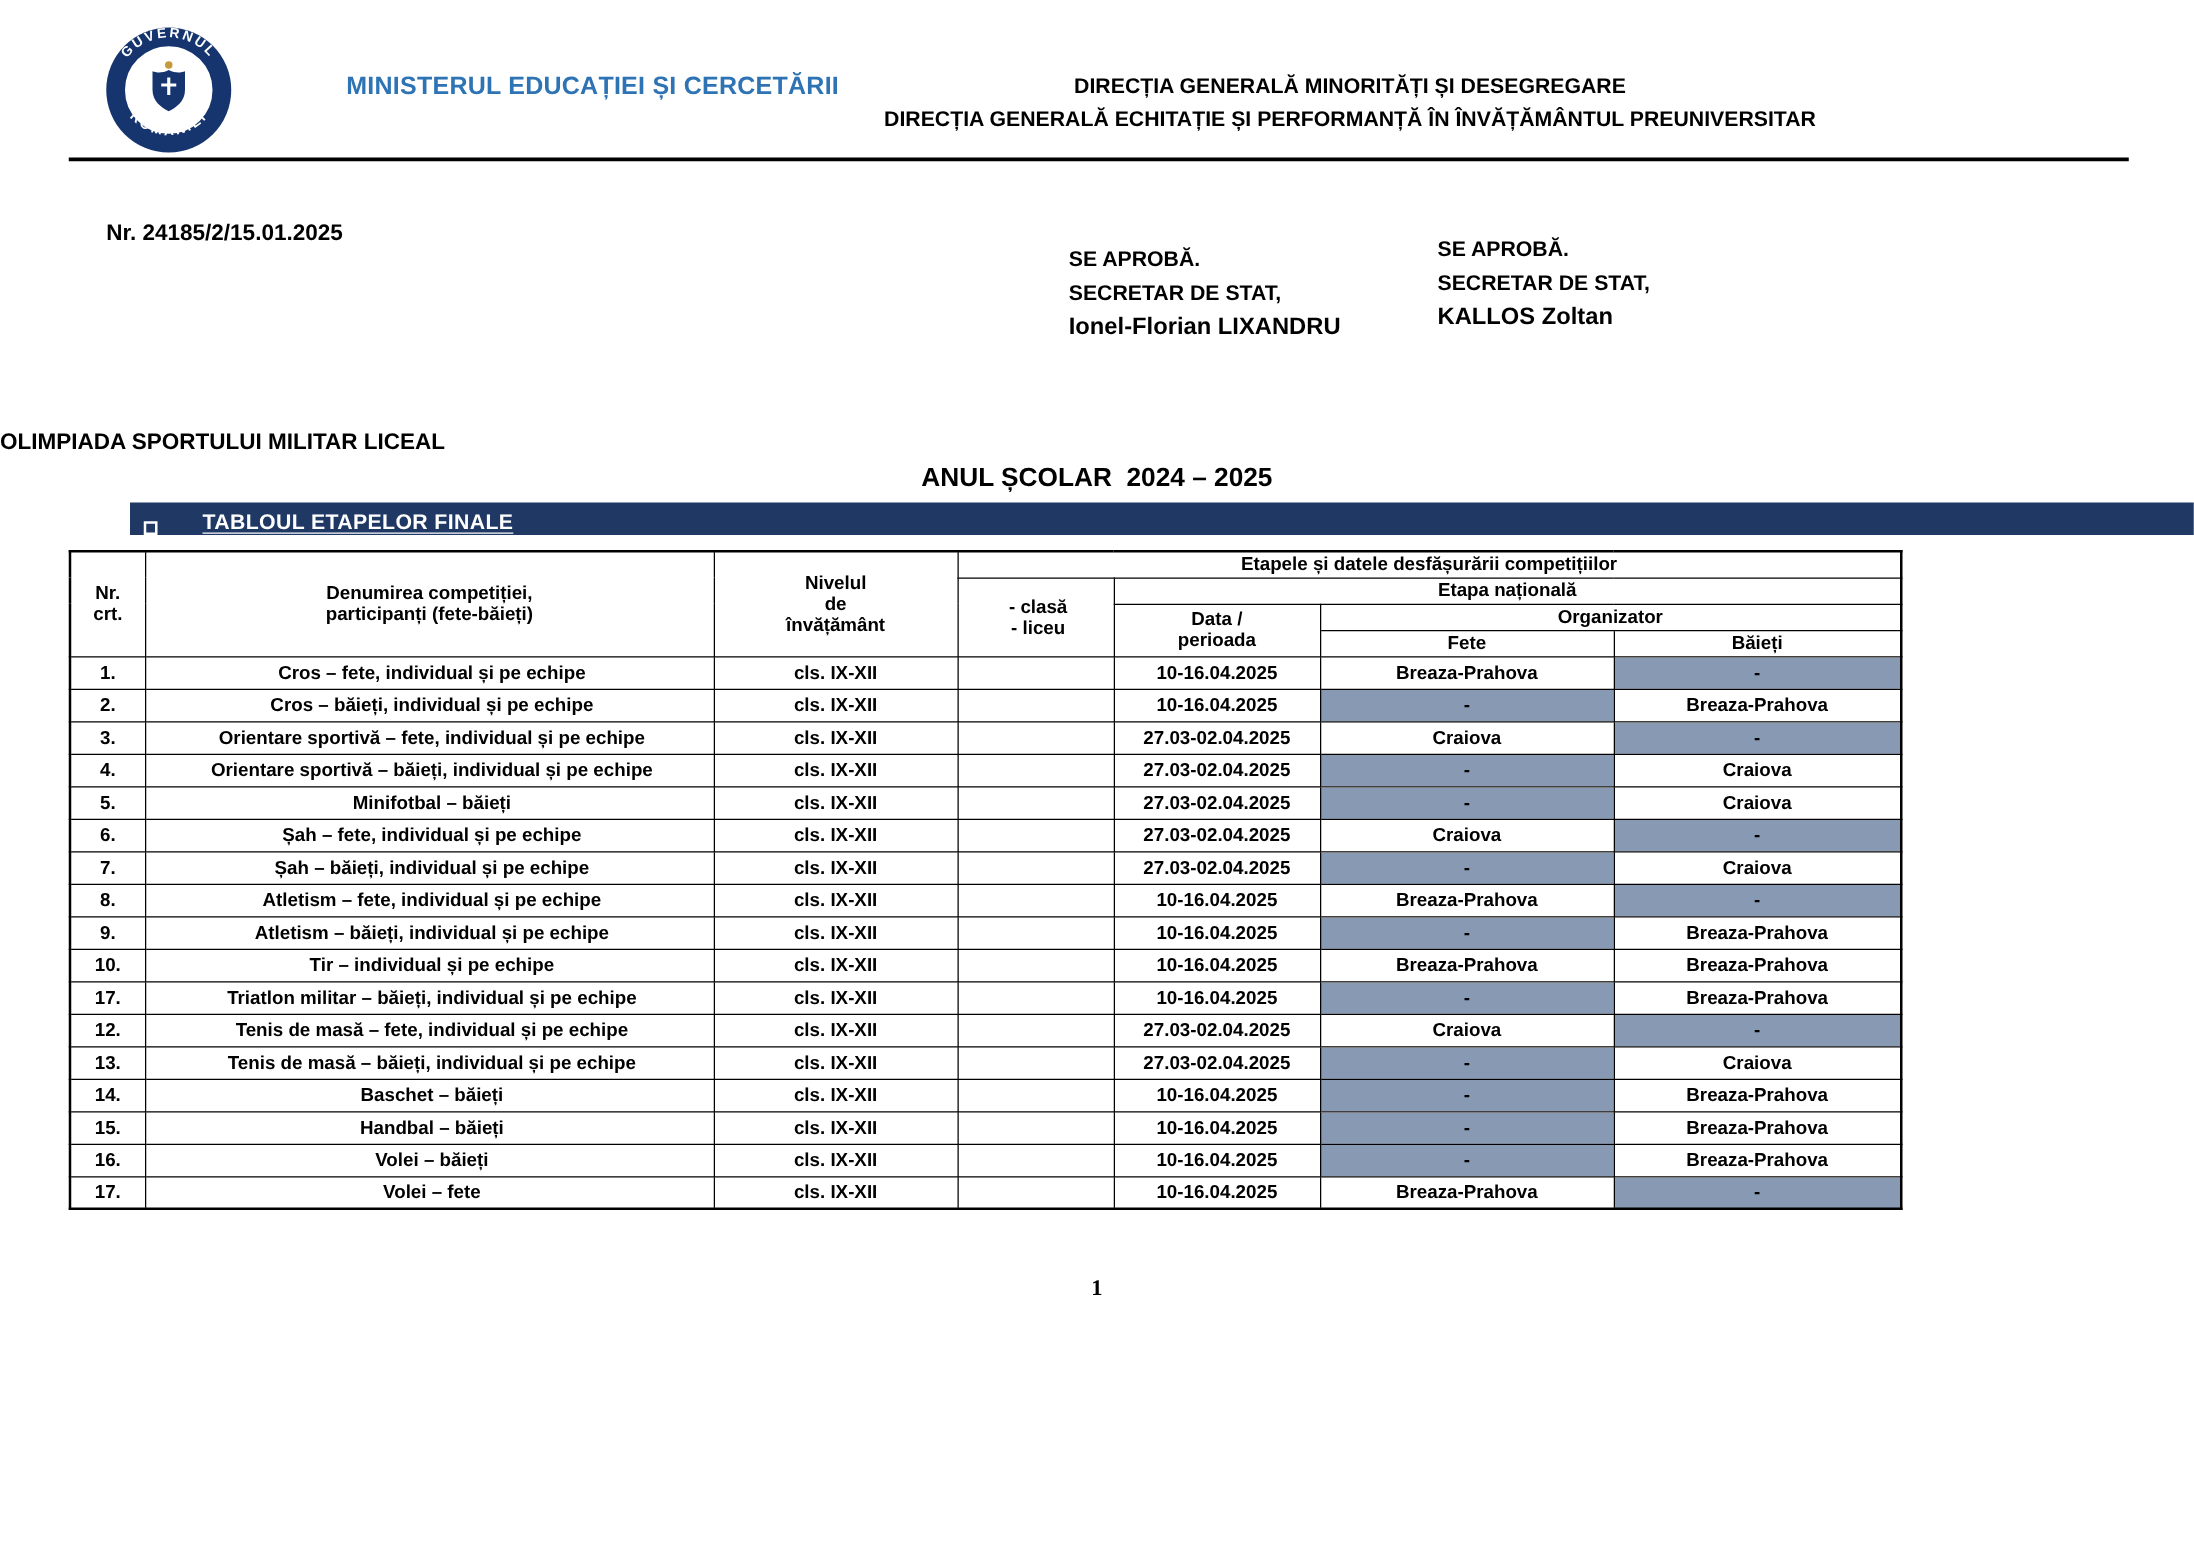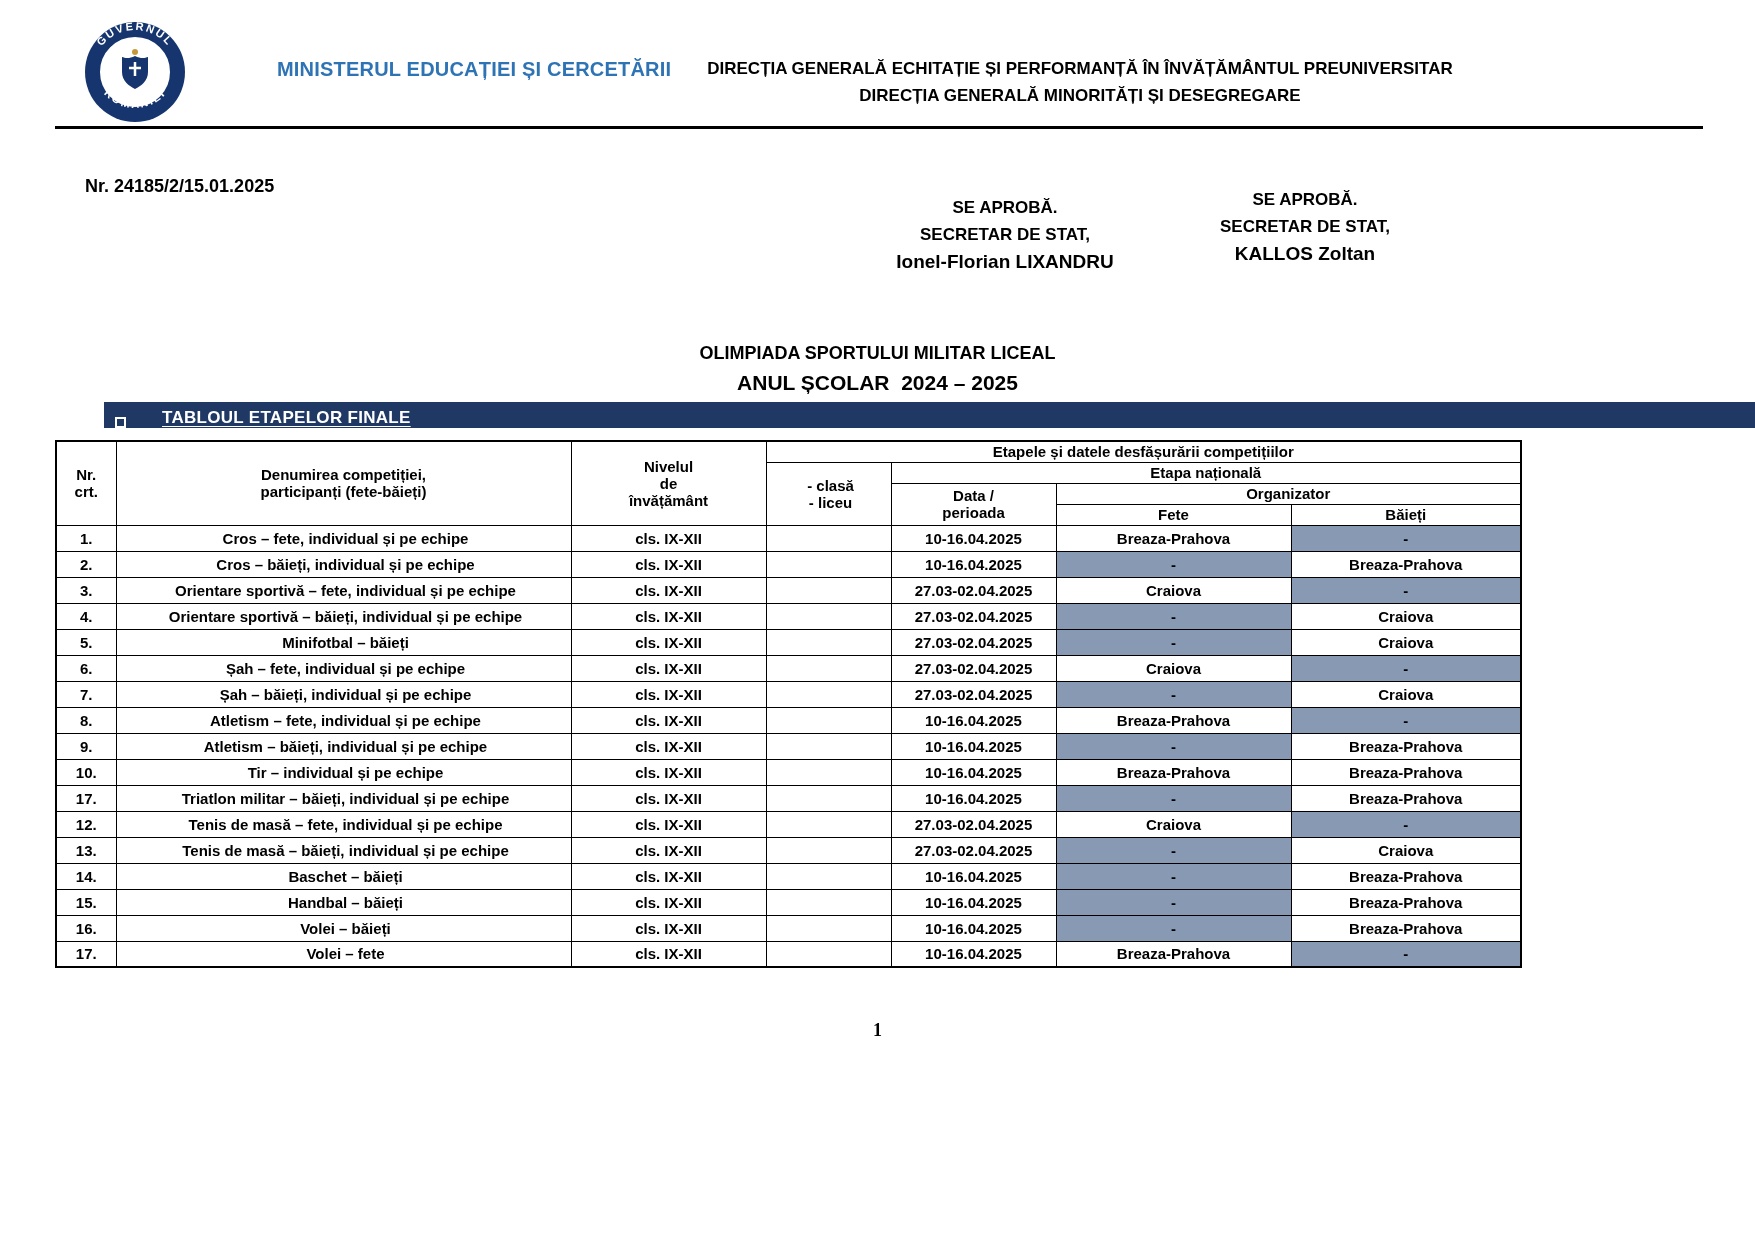--- a/index.html
+++ b/index.html
@@ -25,26 +25,26 @@
   }
   .directorate {
     left:615px; top:55px; width:930px;
     text-align:center; font-size:17px; font-weight:bold;
     line-height:27px;
   }
   .rule { left:55px; top:126px; width:1648px; height:3px; background:#000; }
 
   .doc-number { left:55px; top:176px; font-size:18px; font-weight:bold;margin-left:30px; }
 
-  .approval { text-align:center; font-weight:bold; font-size:17px; line-height:27px; }
+  .approval { text-align:left; font-weight:bold; font-size:17px; line-height:27px; }
   .approval .signer-name { font-size:19px; }
   .approval-1 { left:855px; top:194px; width:300px; }
   .approval-2 { left:1150px; top:186px; width:310px; }
 
-  .doc-title { left:0; top:343px; width:1755px; text-align:center; font-size:18px; font-weight:bold; }
+  .doc-title { left:0; top:343px; width:1755px; text-align:left; font-size:18px; font-weight:bold; }
   .doc-subtitle { left:0; top:371px; width:1755px; text-align:center; font-size:21px; font-weight:bold; white-space:pre; }
 
   
   .section-bar {
     left:104px; top:402px; width:1692px; height:26px;
     background:var(--navy,#1F3864);
     display:flex; align-items:flex-end;
   }
   .section-bar .square {
     width:11px; height:11px; border:2px solid #fff;
@@ -106,22 +106,22 @@
       <circle cx="52" cy="32" r="3" fill="#C49A3C"></circle>
       <path d="M52 36 c6 3 10 2 13 1 v15 c0 9 -7 14 -13 17 c-6 -3 -13 -8 -13 -17 v-15 c3 1 7 2 13 -1 z" fill="#16356F"></path>
       <path d="M46 48 h12 M52 42 v14" stroke="#ffffff" stroke-width="2.5"></path>
     </g>
   </svg>
 </div>
 
 <div class="abs ministry">MINISTERUL EDUCAȚIEI ȘI CERCETĂRII</div>
 
 <div class="abs directorate">
+  <div>DIRECȚIA GENERALĂ MINORITĂȚI ȘI DESEGREGARE</div>
   <div>DIRECȚIA GENERALĂ ECHITAȚIE ȘI PERFORMANȚĂ ÎN ÎNVĂȚĂMÂNTUL PREUNIVERSITAR</div>
-  <div>DIRECȚIA GENERALĂ MINORITĂȚI ȘI DESEGREGARE</div>
 </div>
 
 <div class="abs rule"></div>
 
 <div class="abs doc-number">Nr. 24185/2/15.01.2025</div>
 
 <div class="abs approval approval-1">
   <div>SE APROBĂ.</div>
   <div>SECRETAR DE STAT,</div>
   <div class="signer-name">Ionel-Florian LIXANDRU</div>

